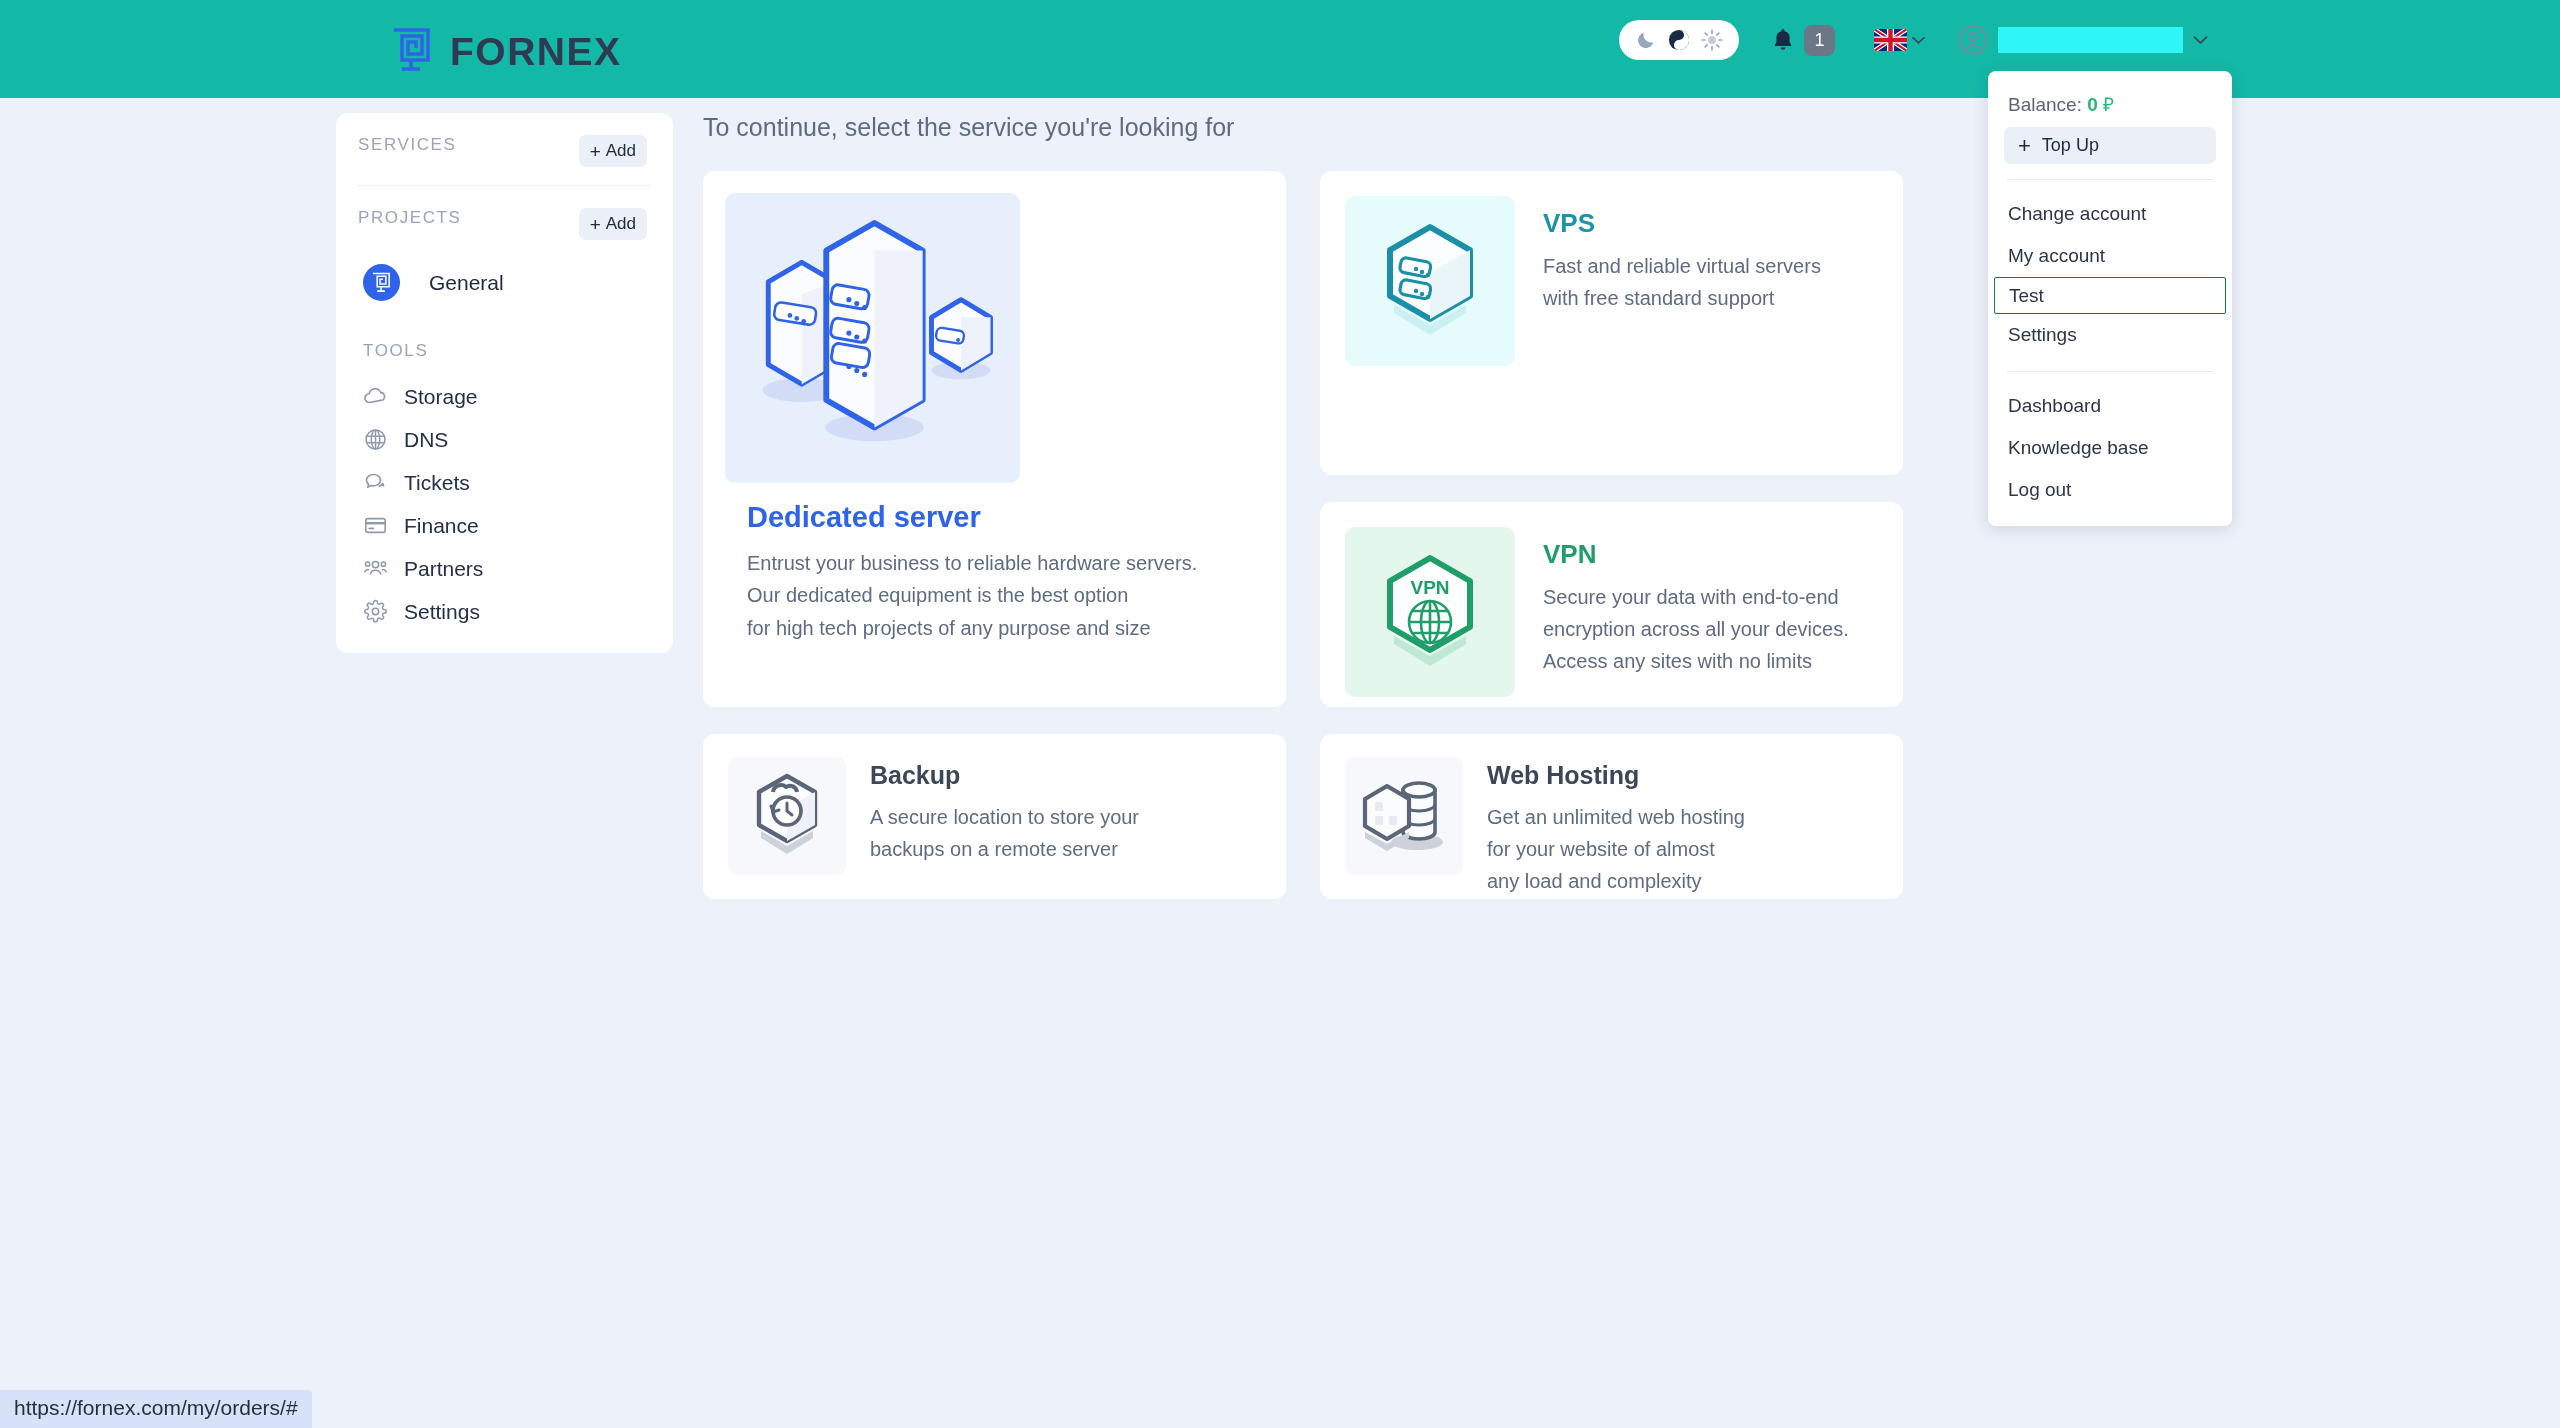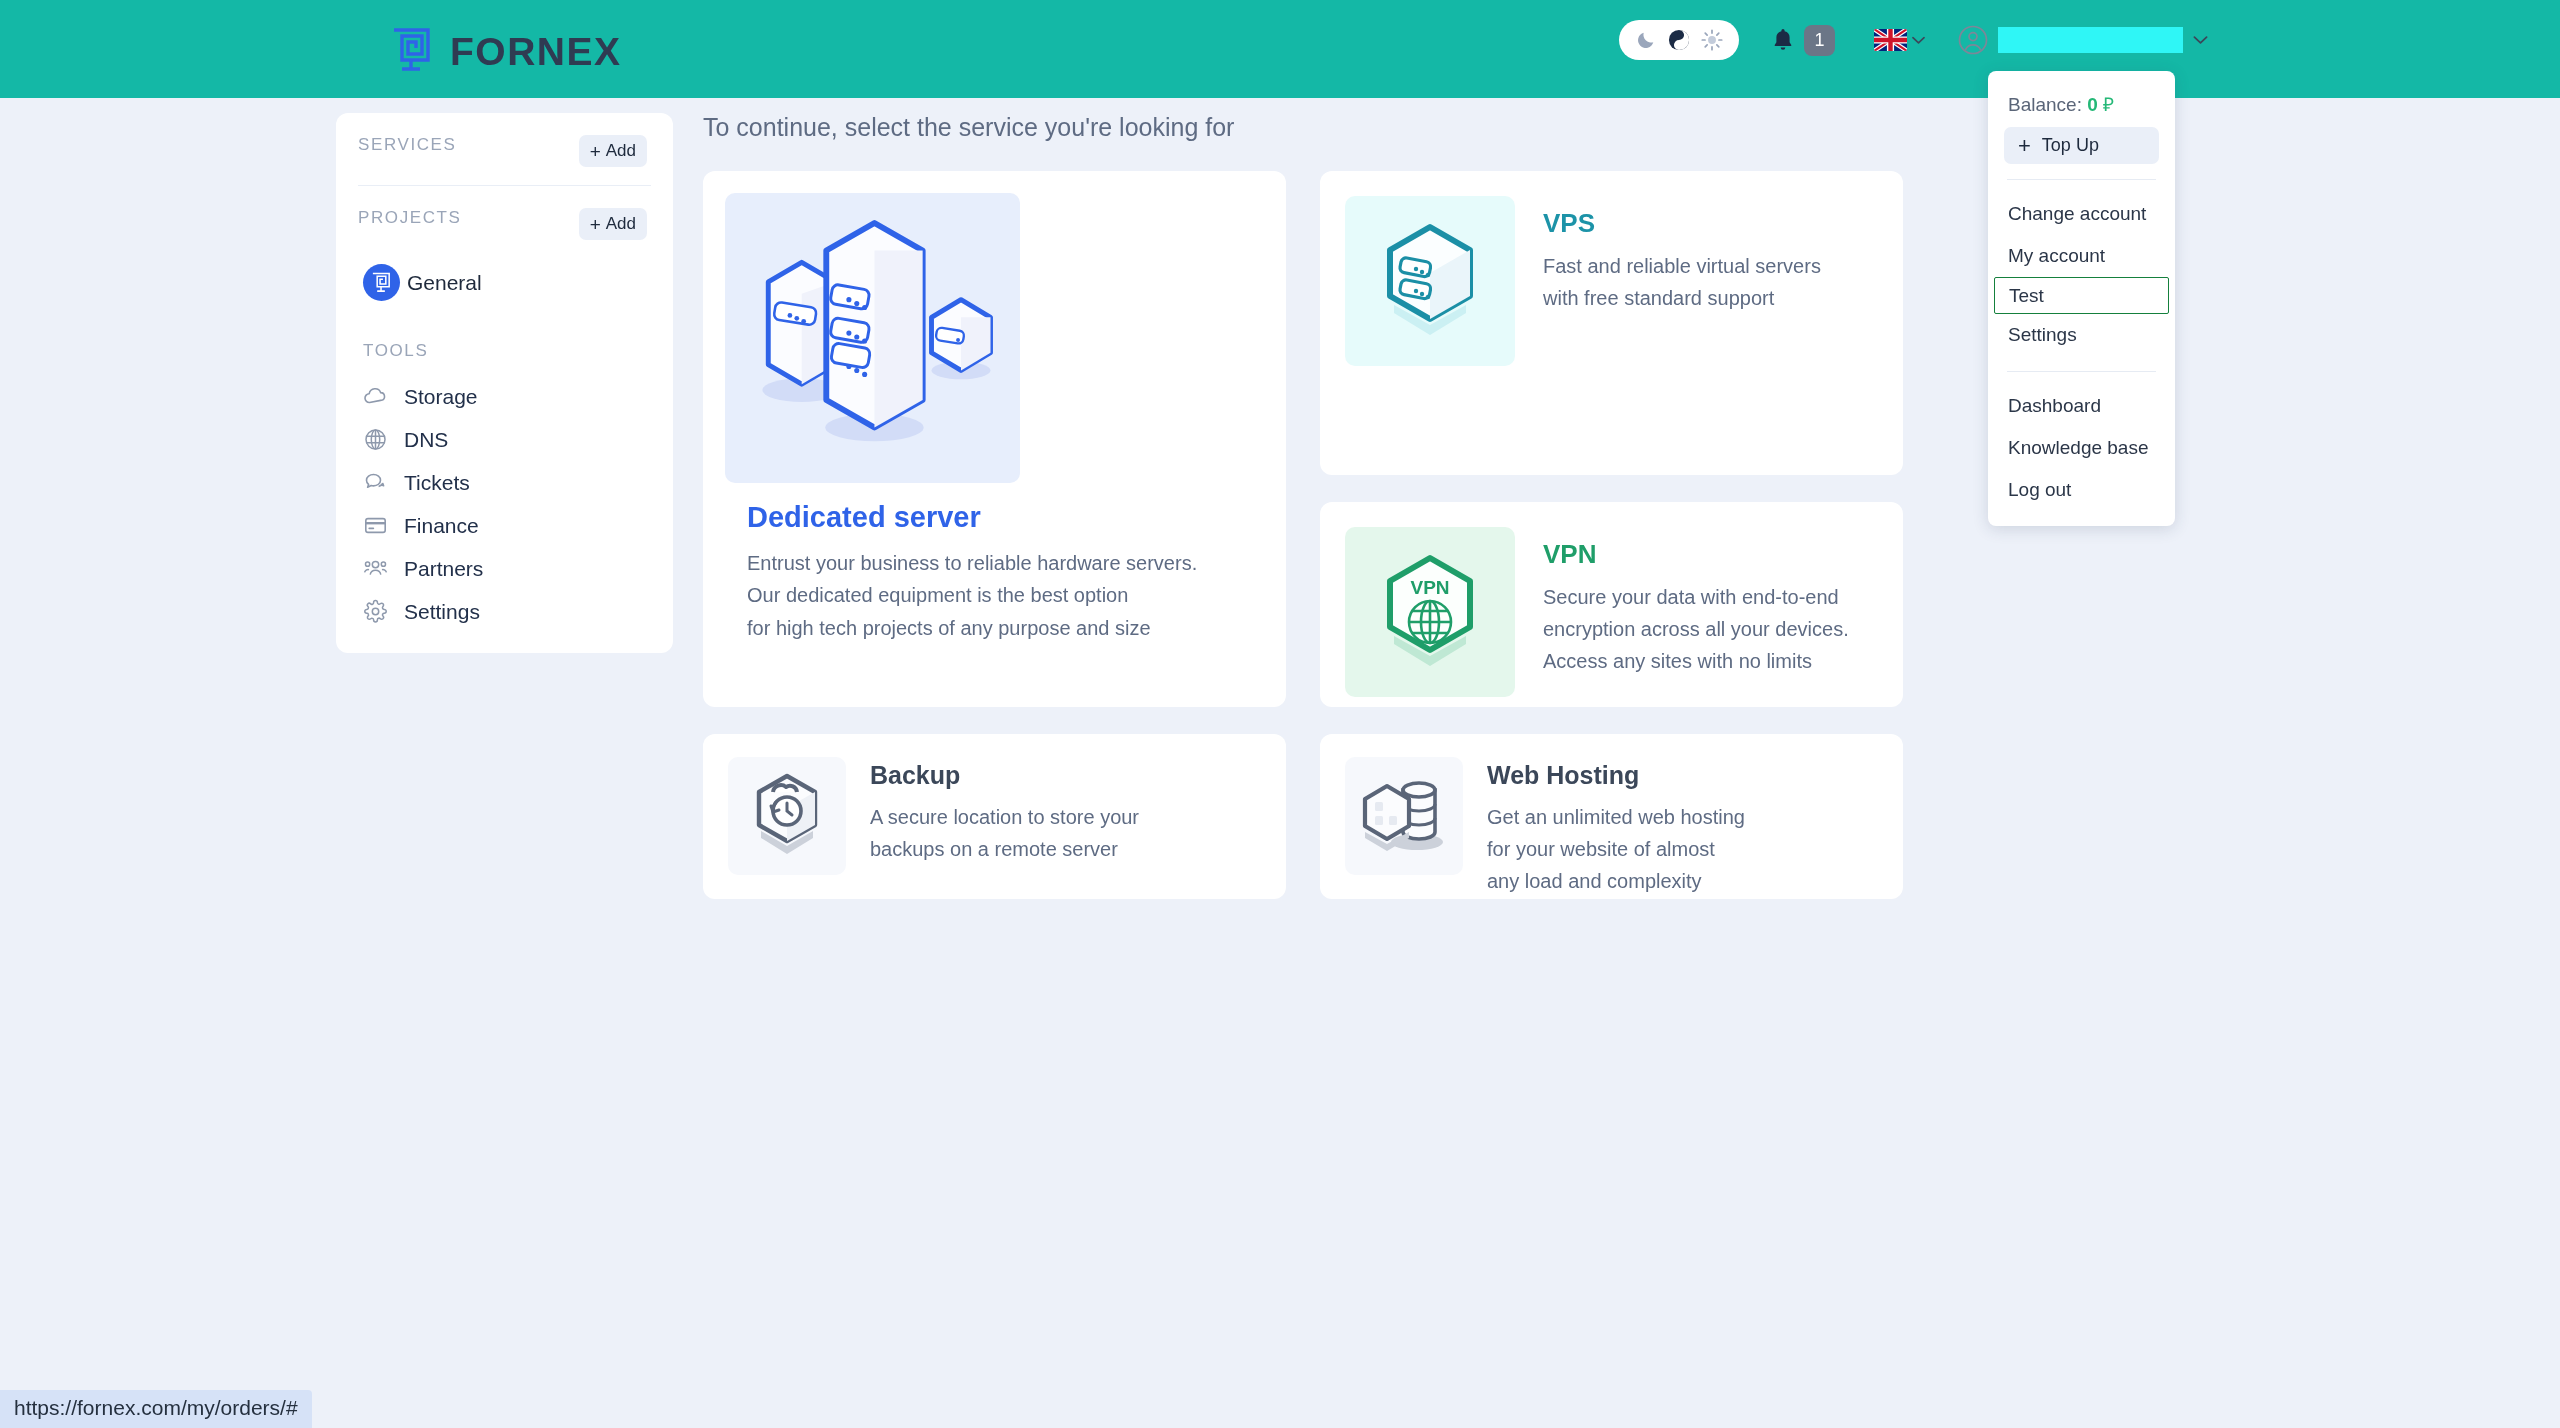--- a/index.html
+++ b/index.html
@@ -58,21 +58,21 @@
   }
   .avatar-ic { width: 30px; height: 30px; display: block; }
   .redacted-name {
     width: 185px; height: 26px; background: #2ff6f6;
   }
   .chev { width: 15px; height: 10px; display: block; }
   .chev-sm { width: 13px; height: 9px; display: block; }
 
   
   .dropdown {
-    position: absolute; left: 1988px; top: 71px; width: 187px;
+    position: absolute; left: 1988px; top: 71px; width: 244px;
     background: #fff; border-radius: 8px;
     box-shadow: 0 3px 16px rgba(40,55,90,0.16);
     padding: 14px 0 16px 0; z-index: 50;
   }
   .dd-balance {
     font-size: 19px; color: #5a6578; padding: 6px 20px 10px 20px;
   }
   .dd-balance .amount { color: #25b877; font-weight: 600; }
   .dd-balance .cur { color: #25b877; }
   .dd-topup {
@@ -107,21 +107,21 @@
   }
   .add-btn {
     background: #eaeff8; border-radius: 7px; height: 32px;
     display: flex; align-items: center; gap: 5px; padding: 0 11px;
     font-size: 17px; color: #1e2a3d; cursor: pointer; font-weight: 500;
   }
   .add-btn .plus { font-size: 19px; line-height: 1; }
   .side-hr { height: 1px; background: #e9eef6; margin: 0 22px; }
 
   .proj-item {
-    display: flex; align-items: center; gap: 7px;
+    display: flex; align-items: center; gap: 29px;
     padding: 6px 27px 10px 27px; cursor: pointer;
   }
   .proj-avatar {
     width: 37px; height: 37px; border-radius: 50%; background: #2f63e8;
     display: flex; align-items: center; justify-content: center;
     flex-shrink: 0;
   }
   .proj-label { font-size: 21px; color: #1f2a3c; }
 
   .tools-label {

